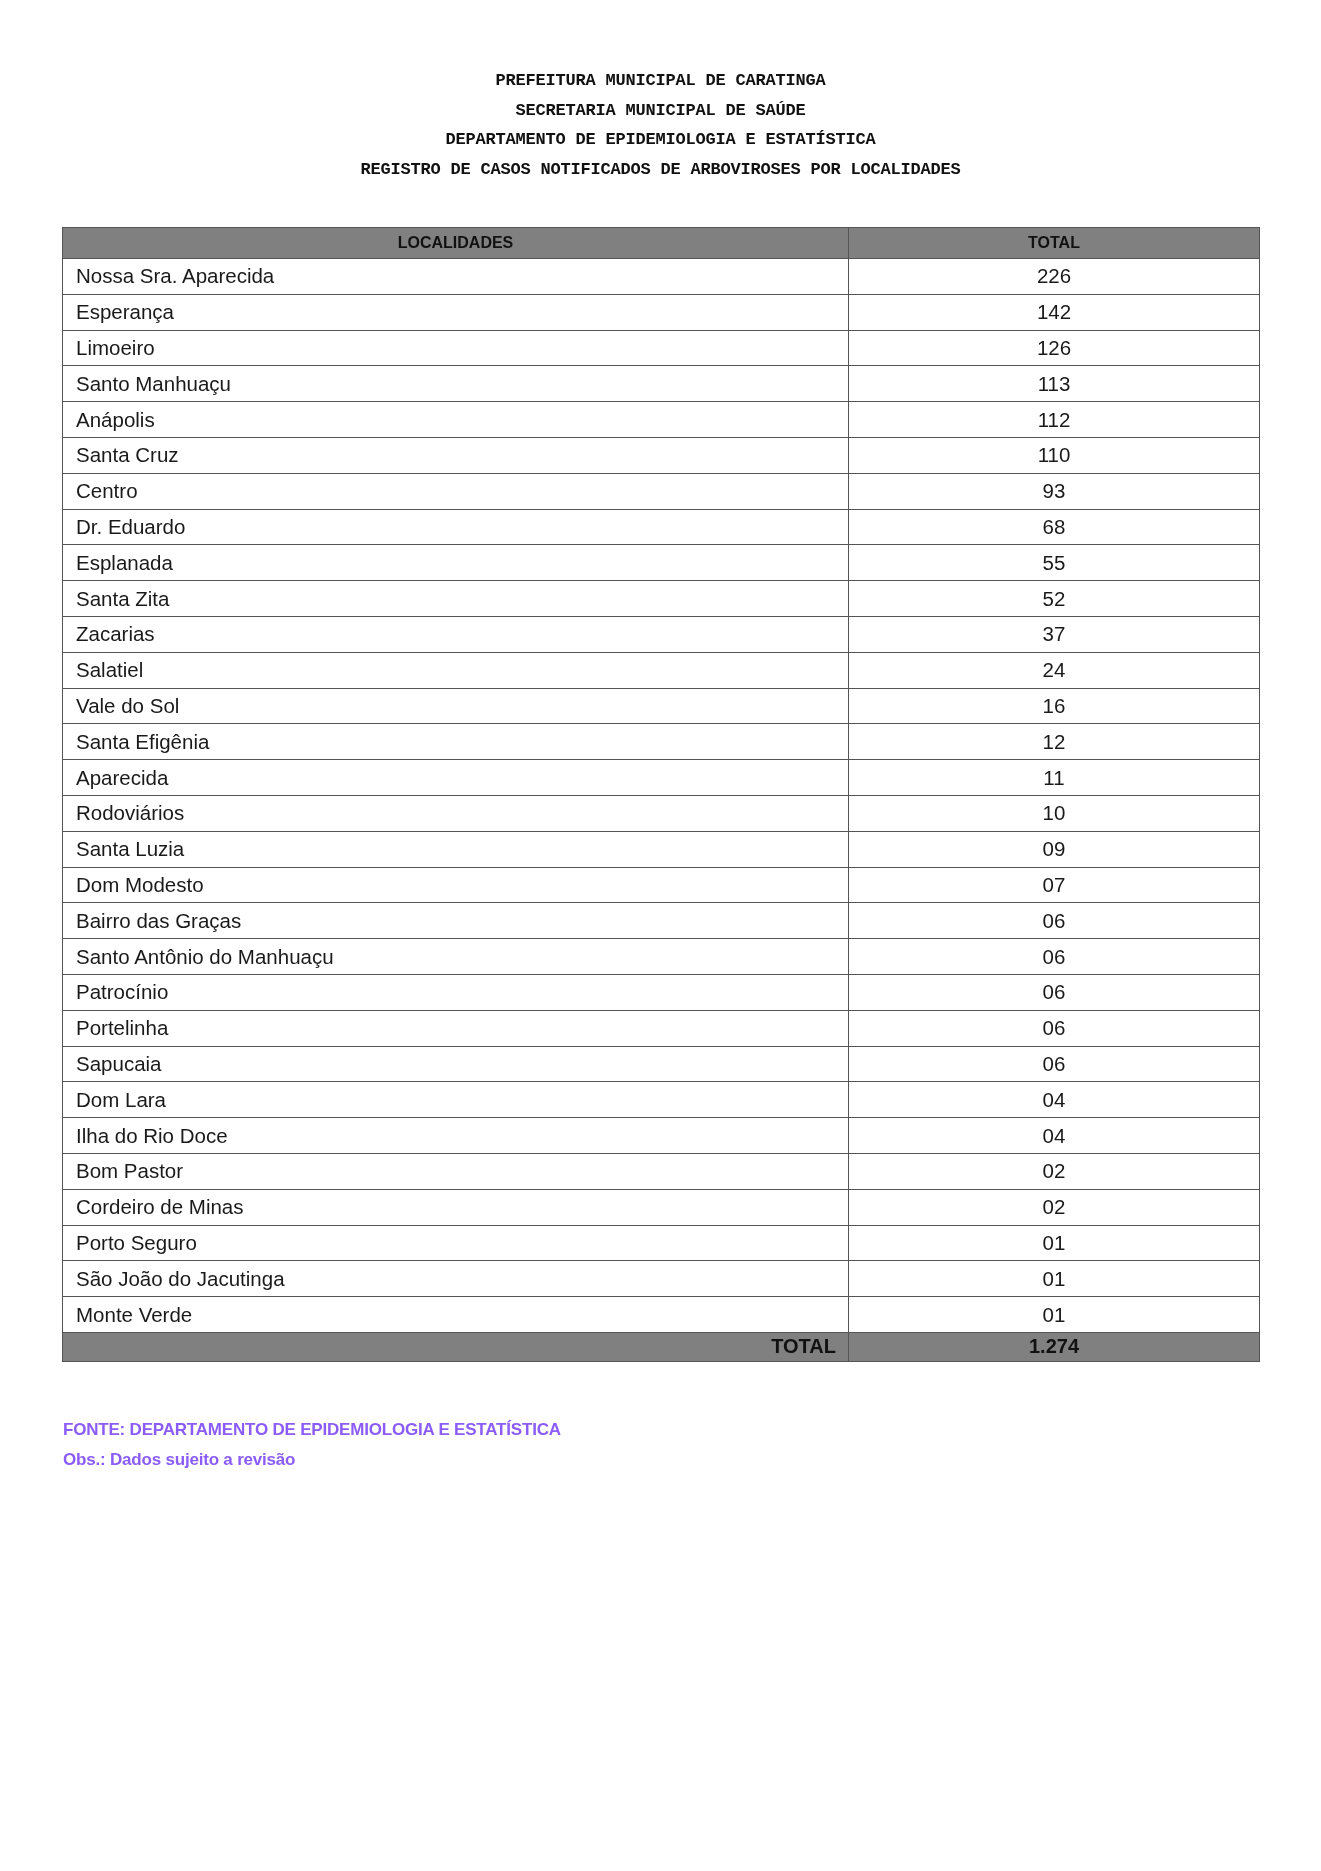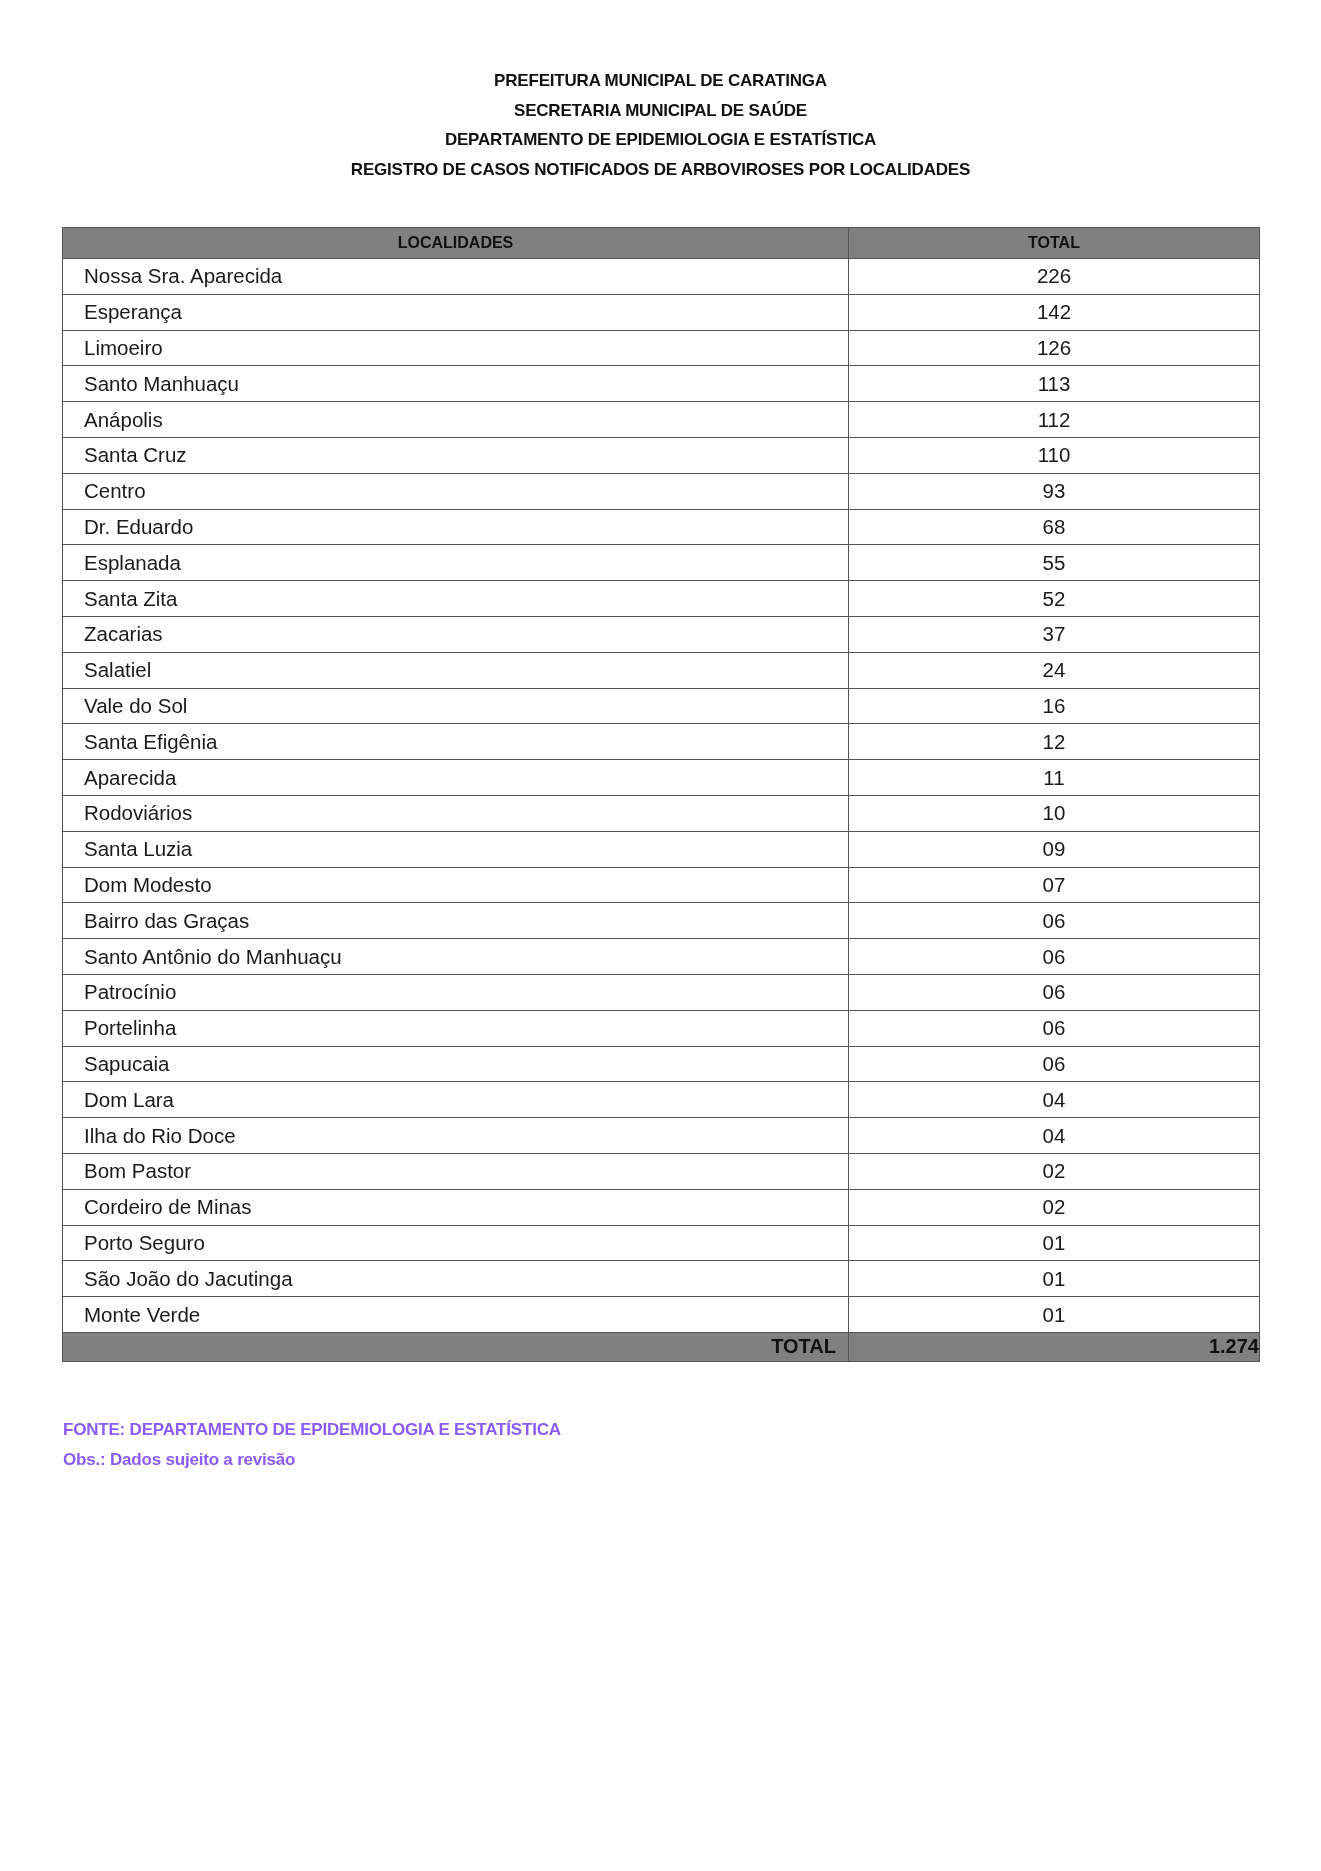--- a/index.html
+++ b/index.html
@@ -1,32 +1,32 @@
 <!DOCTYPE html>
 <html><head>
 <meta charset="utf-8">
 <style>
   html, body { margin: 0; padding: 0; background: #ffffff; }
   body { width: 1321px; height: 1871px; position: relative; overflow: hidden;
          font-family: "Liberation Sans", sans-serif; color: #1a1a1a; }
-  .header { position: absolute; top: 66px; left: 0; width: 1321px; text-align: center; }
+  .header { position: absolute; top: 66px; left: 0; width: 1321px; text-align: center; font-family: Liberation Mono, monospace; }
   .header .line { font-weight: bold; font-size: 17px; line-height: 29.5px; letter-spacing: -0.2px; color: #111; }
   table.data { position: absolute; left: 62px; top: 227px; width: 1197px;
                border-collapse: collapse; table-layout: fixed; }
   table.data col.c1 { width: 786px; }
   table.data col.c2 { width: 411px; }
   table.data th, table.data td { border: 1.5px solid #555; padding: 0; }
   table.data thead th { background: #808080; height: 30px; font-size: 16px; font-weight: bold;
                         color: #111; text-align: center; }
   table.data tbody td { height: 34.8px; font-size: 20.5px; color: #1a1a1a; background: #fff; }
-  table.data tbody td.name { padding-left: 21px; text-align: left; }
+  table.data tbody td.name { padding-left: 13px; text-align: left; }
   table.data tbody td.val { text-align: center; }
   table.data tfoot td { background: #808080; height: 28px; font-size: 20px; font-weight: bold; color: #111; }
   table.data tfoot td.tlabel { text-align: right; padding-right: 12px; }
-  table.data tfoot td.tval { text-align: right; }
+  table.data tfoot td.tval { text-align: center; }
   .footer { position: absolute; left: 63px; top: 1415px; }
   .footer .f { font-weight: bold; font-size: 17px; line-height: 30px; color: #8b5cf6; letter-spacing: -0.2px; }
 </style>
 </head>
 <body>
 
 <div class="header">
   <div class="line">PREFEITURA MUNICIPAL DE CARATINGA</div>
   <div class="line">SECRETARIA MUNICIPAL DE SAÚDE</div>
   <div class="line">DEPARTAMENTO DE EPIDEMIOLOGIA E ESTATÍSTICA</div>

